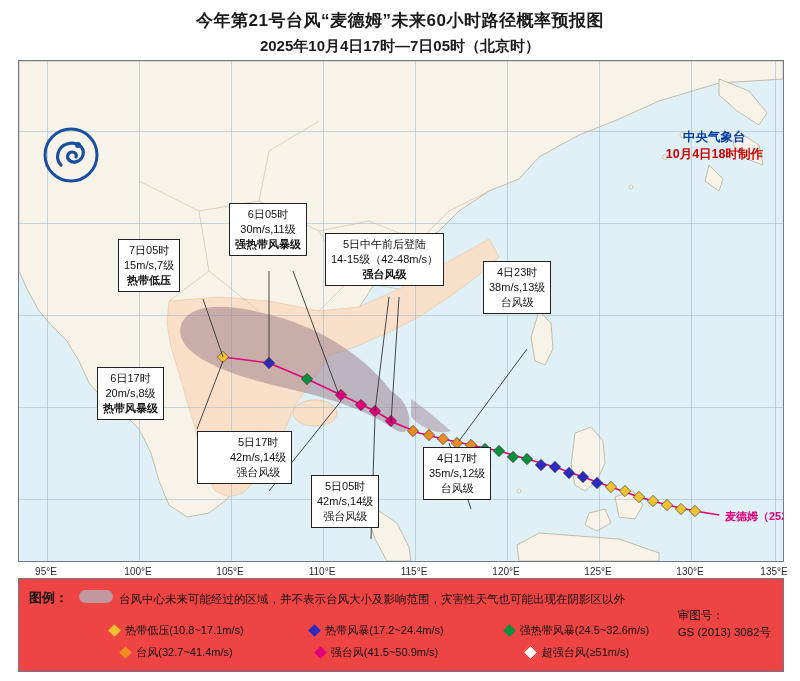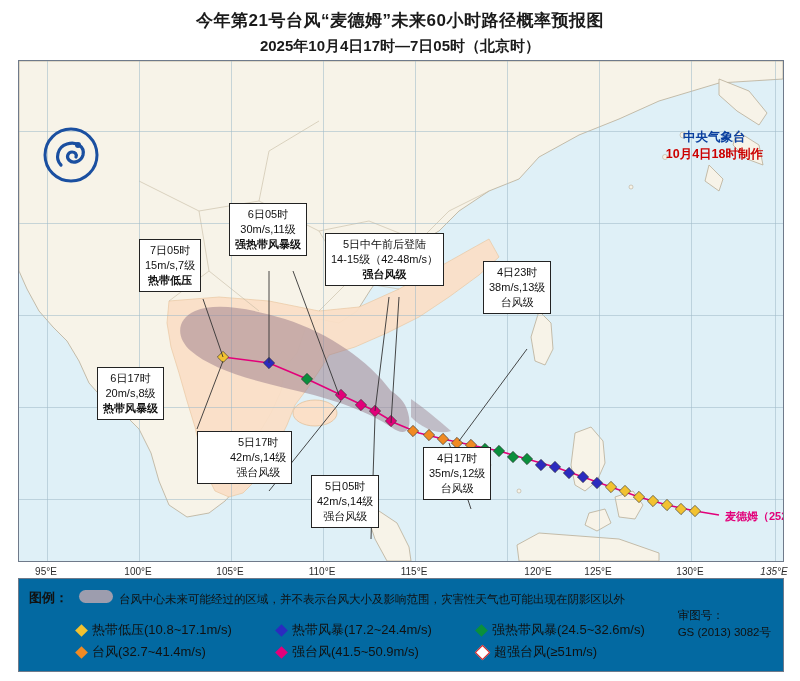--- a/index.html
+++ b/index.html
@@ -40,27 +40,27 @@
   
   .track{position:absolute;left:0;top:0;}
 
   
   .callout{position:absolute;border:1px solid #222;background:#ffffff;font-size:11px;line-height:15px;color:#111;padding:3px 5px;text-align:center;white-space:nowrap;}
 
   
   .storm-name{position:absolute;font-size:11px;font-weight:bold;color:#e2007a;white-space:nowrap;}
 
   
-  .legend-box{position:absolute;left:18px;top:578px;width:764px;height:92px;border:1px solid #6f7a8a;background:#0369a1;}
+  .legend-box{position:absolute;left:18px;top:578px;width:764px;height:92px;border:1px solid #6f7a8a;background:#ef4444;}
   .legend-title{position:absolute;left:10px;top:10px;font-size:13px;font-weight:bold;color:#111;}
   .legend-note{position:absolute;left:58px;top:10px;font-size:11.5px;color:#111;line-height:16px;}
   .cone-swatch{position:absolute;left:60px;top:11px;width:34px;height:13px;border-radius:7px;background:#b9a7b0;opacity:.85;}
   .legend-items{position:absolute;left:58px;top:40px;width:600px;}
   .leg-row{display:flex;height:22px;align-items:center;}
-  .leg-item{display:flex;align-items:center;width:205px;font-size:13px;color:#111;}
+  .leg-item{display:flex;align-items:center;width:205px;font-size:11px;color:#111;justify-content:center;}
   .leg-dot{width:9px;height:9px;margin-right:6px;transform:rotate(45deg);}
   .audit{position:absolute;right:12px;top:28px;text-align:left;font-size:11.5px;color:#111;line-height:17px;}
   .audit div{white-space:nowrap;}
 </style>
 </head>
 <body>
 
 <div id="root">
 
   <div class="title-block">
@@ -208,21 +208,21 @@
         <circle cx="35" cy="18" r="3" fill="#1a4fa0"></circle>
       </svg>
 
       <div class="stamp">
         <div class="l1">中央气象台</div>
         <div class="l2">10月4日18时制作</div>
       </div>
 
       <div class="storm-name" style="left:706px;top:448px;">麦德姆（2521）</div>
 
-      <div class="callout" style="left:120px;top:178px;">
+      <div class="callout" style="left:99px;top:178px;">
         <div>7日05时</div>
         <div>15m/s,7级</div>
         <div style="font-weight:bold">热带低压</div>
       </div>
 
       <div class="callout" style="left:210px;top:142px;">
         <div>6日05时</div>
         <div>30m/s,11级</div>
         <div style="font-weight:bold">强热带风暴级</div>
       </div>
@@ -264,24 +264,24 @@
       </div>
 
     </div>
   </div>
 
   <div class="axis-lab axis-bottom" style="left:46px;top:566px;">95°E</div>
   <div class="axis-lab axis-bottom" style="left:138px;top:566px;">100°E</div>
   <div class="axis-lab axis-bottom" style="left:230px;top:566px;">105°E</div>
   <div class="axis-lab axis-bottom" style="left:322px;top:566px;">110°E</div>
   <div class="axis-lab axis-bottom" style="left:414px;top:566px;">115°E</div>
-  <div class="axis-lab axis-bottom" style="left:506px;top:566px;margin-left:32px;">120°E</div>
+  <div class="axis-lab axis-bottom" style="left:506px;top:566px;">120°E</div>
   <div class="axis-lab axis-bottom" style="left:598px;top:566px;">125°E</div>
   <div class="axis-lab axis-bottom" style="left:690px;top:566px;">130°E</div>
-  <div class="axis-lab axis-bottom" style="left:774px;top:566px;font-style:italic;">135°E</div>
+  <div class="axis-lab axis-bottom" style="left:774px;top:566px;">135°E</div>
 
   <div class="legend-box">
     <div class="legend-title">图例：</div>
     <div class="cone-swatch"></div>
     <div class="legend-note" style="left:100px;top:12px;">台风中心未来可能经过的区域，并不表示台风大小及影响范围，灾害性天气也可能出现在阴影区以外</div>
 
     <div class="legend-items">
       <div class="leg-row">
         <div class="leg-item">
           <span class="leg-dot" style="background:#f2c230;"></span>

